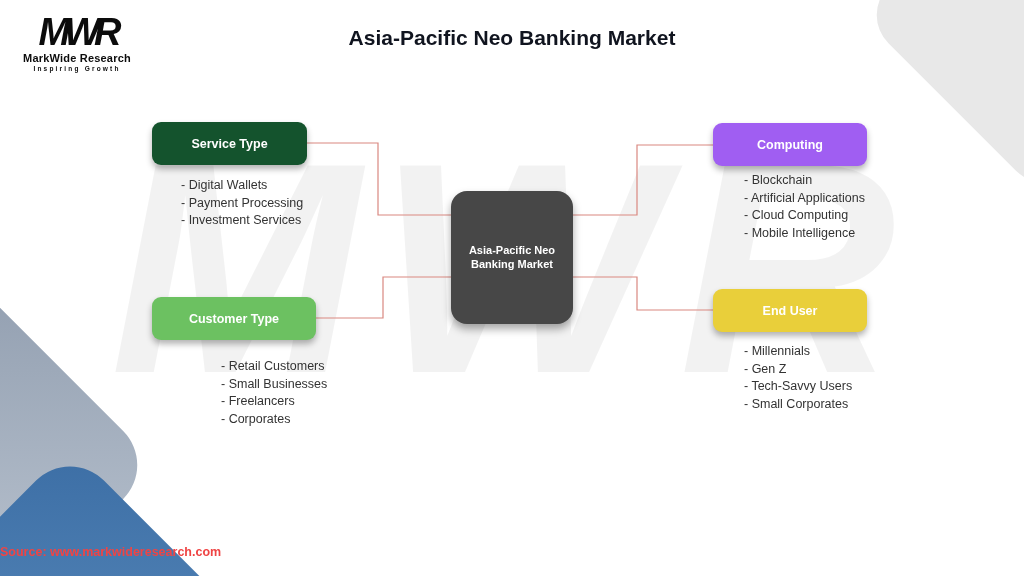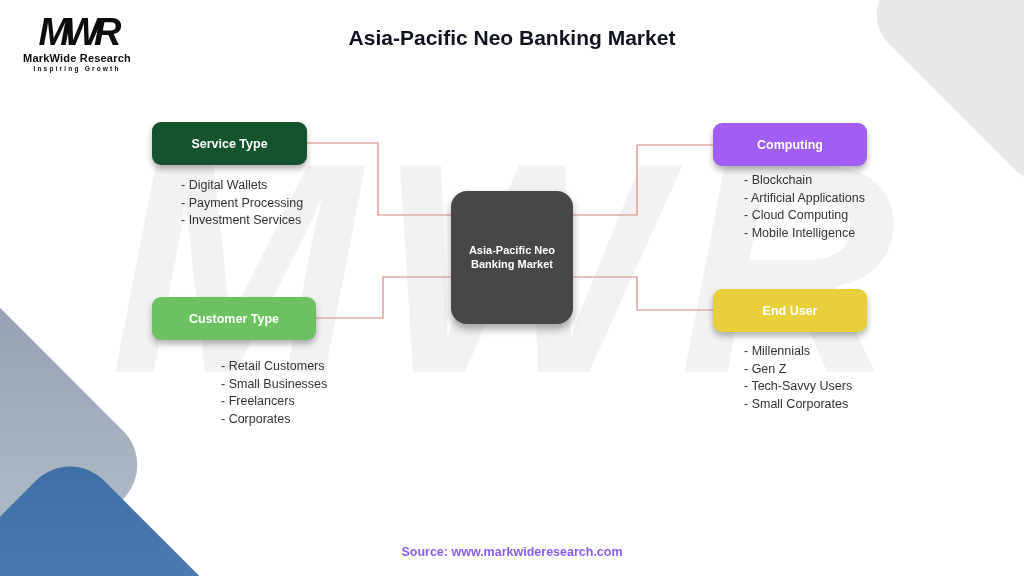--- a/index.html
+++ b/index.html
@@ -51,22 +51,22 @@
   .list-enduser{left:744px;top:343px;}
   .center-node{
     position:absolute;left:451px;top:191px;width:122px;height:133px;z-index:2;
     border-radius:16px;display:flex;align-items:center;justify-content:center;
     color:#ffffff;font-size:11px;font-weight:700;text-align:center;
     padding:0 14px;box-sizing:border-box;line-height:13.5px;
     box-shadow:0 5px 8px rgba(0,0,0,0.35);
   }
   
   .source-line{
-    position:absolute;left:0;top:545px;width:1024px;text-align:center;
-    font-size:12.5px;font-weight:700;color:#8b5cf6;z-index:2;
+    position:absolute;left:0;top:545px;width:1024px;text-align:left;
+    font-size:12.5px;font-weight:700;color:#ef4444;z-index:2;
   }
   .disclaimer{
     position:absolute;right:22px;top:549px;z-index:2;
     font-size:10px;font-style:italic;font-weight:600;color:#1a1a1a;
   }
 </style>
 </head>
 <body>
 
 <div id="canvas">

